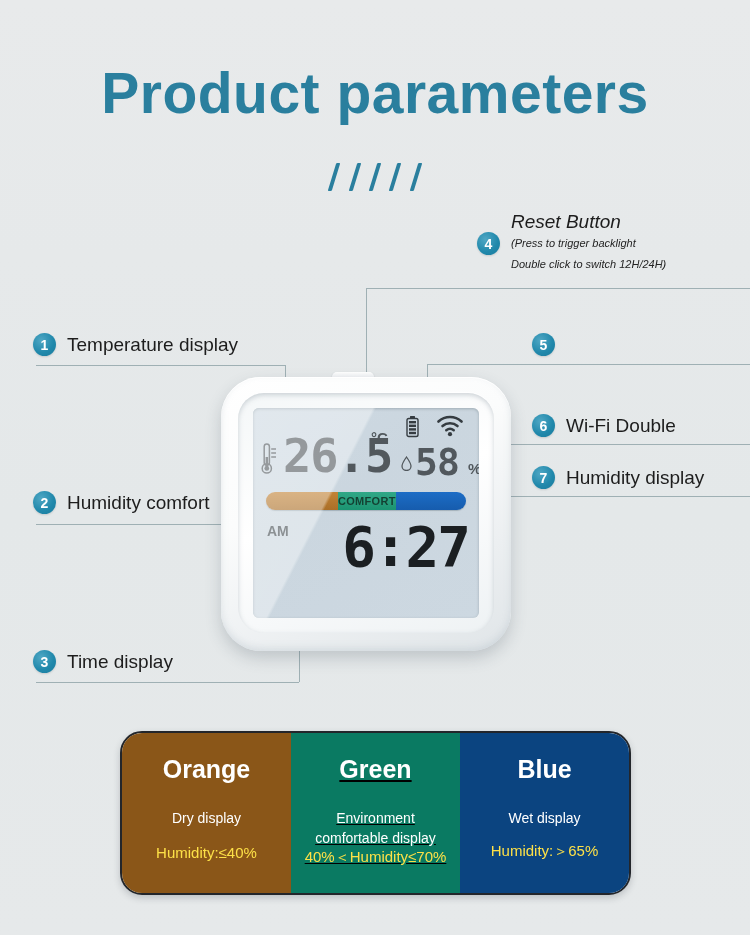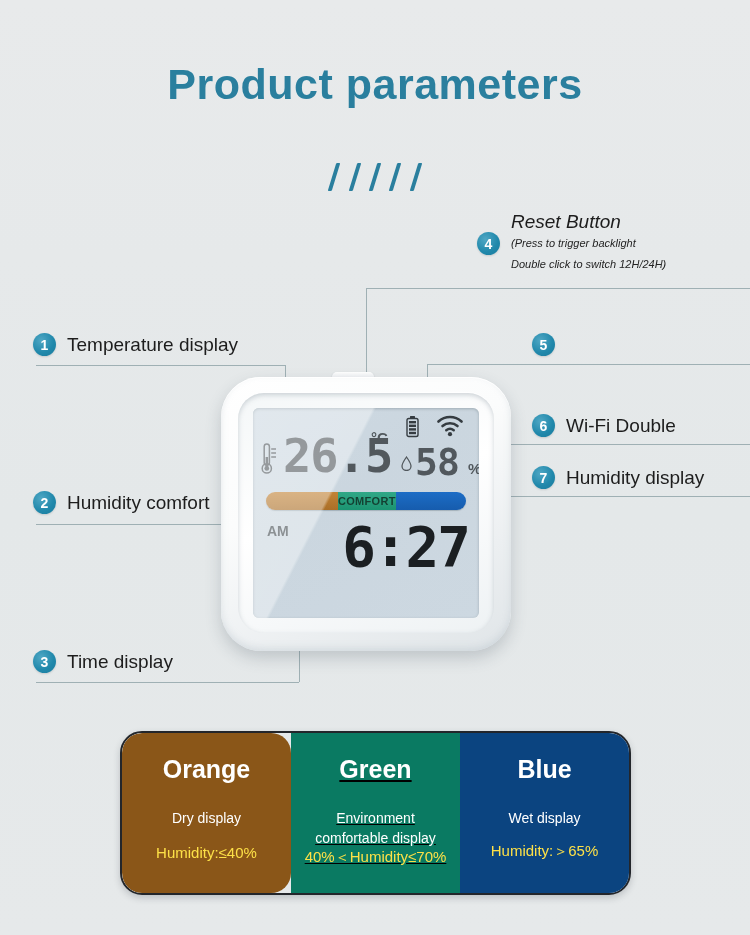--- a/index.html
+++ b/index.html
@@ -12,21 +12,21 @@
   #stage {
     position: relative;
     width: 750px; height: 935px;
     background: linear-gradient(180deg,#e8eaeb 0%,#e4e8e9 55%,#e6e9ea 100%);
   }
 
   
   .title {
     position: absolute; top: 60px; left: 0; width: 750px;
     text-align: center;
-    font-size: 43px; font-weight: bold;
+    font-size: 57px; font-weight: bold;
     color: #2a7f9e; letter-spacing: 0.5px;
   }
   .slashes {
     position: absolute; top: 163px; left: 0; width: 750px;
     text-align: center; height: 30px;
   }
   .slashes span {
     display: inline-block;
     width: 4px; height: 28px;
     background: #2a7f9e;
@@ -150,21 +150,21 @@
 
   
   #legend {
     position: absolute; left: 120px; top: 731px;
     width: 511px; height: 164px;
     border-radius: 22px; overflow: hidden; display: flex;
     border: 2px solid #23262b;
     box-shadow: 0 3px 7px rgba(40,50,60,0.22);
   }
   .lcol { flex: 1 1 0; display: flex; flex-direction: column; align-items: center; padding-top: 22px; }
-  .lcol-orange { background: #8a5618; border-radius: 20px; }
+  .lcol-orange { background: #8a5618; }
   .lcol-green  { background: #0a7a62; text-decoration: underline; }
   .lcol-blue   { background: #0b4480; }
   .lname { color: #ffffff; font-size: 25px; font-weight: bold; margin-bottom: 24px; }
   .ldesc { color: #ffffff; font-size: 14px; line-height: 20px; text-align: center; }
   .lrange { color: #fde047; font-size: 15px; margin-top: auto; margin-bottom: 32px; }
 </style>
 </head>
 <body>
 
 <div id="stage">

